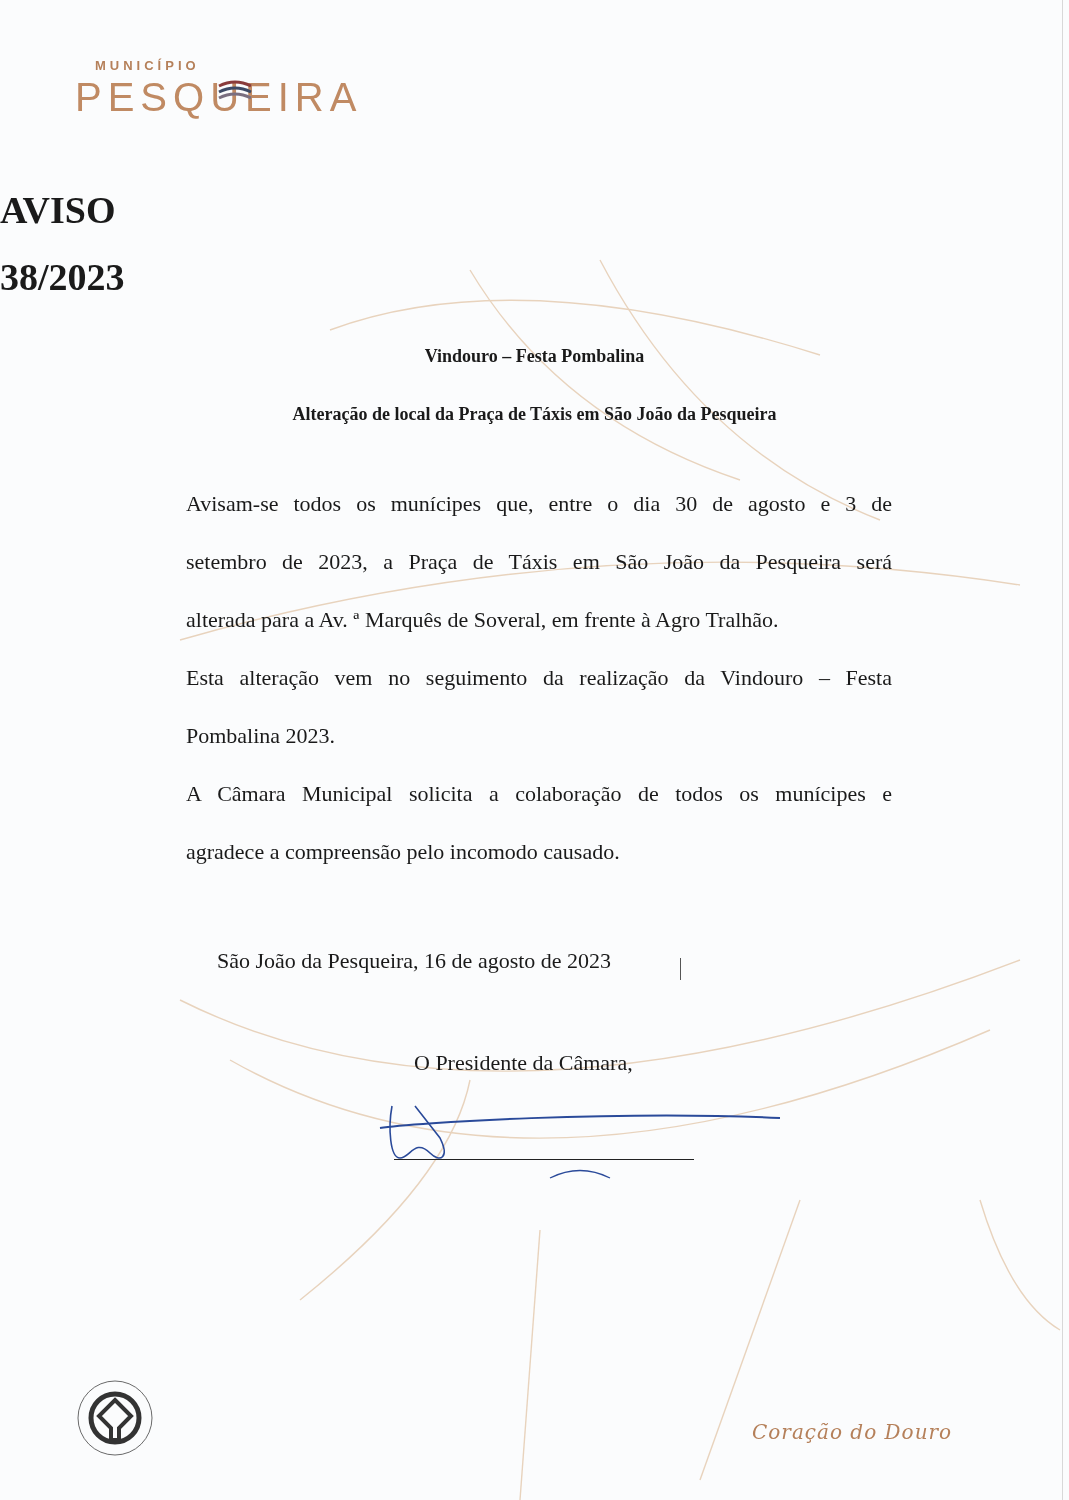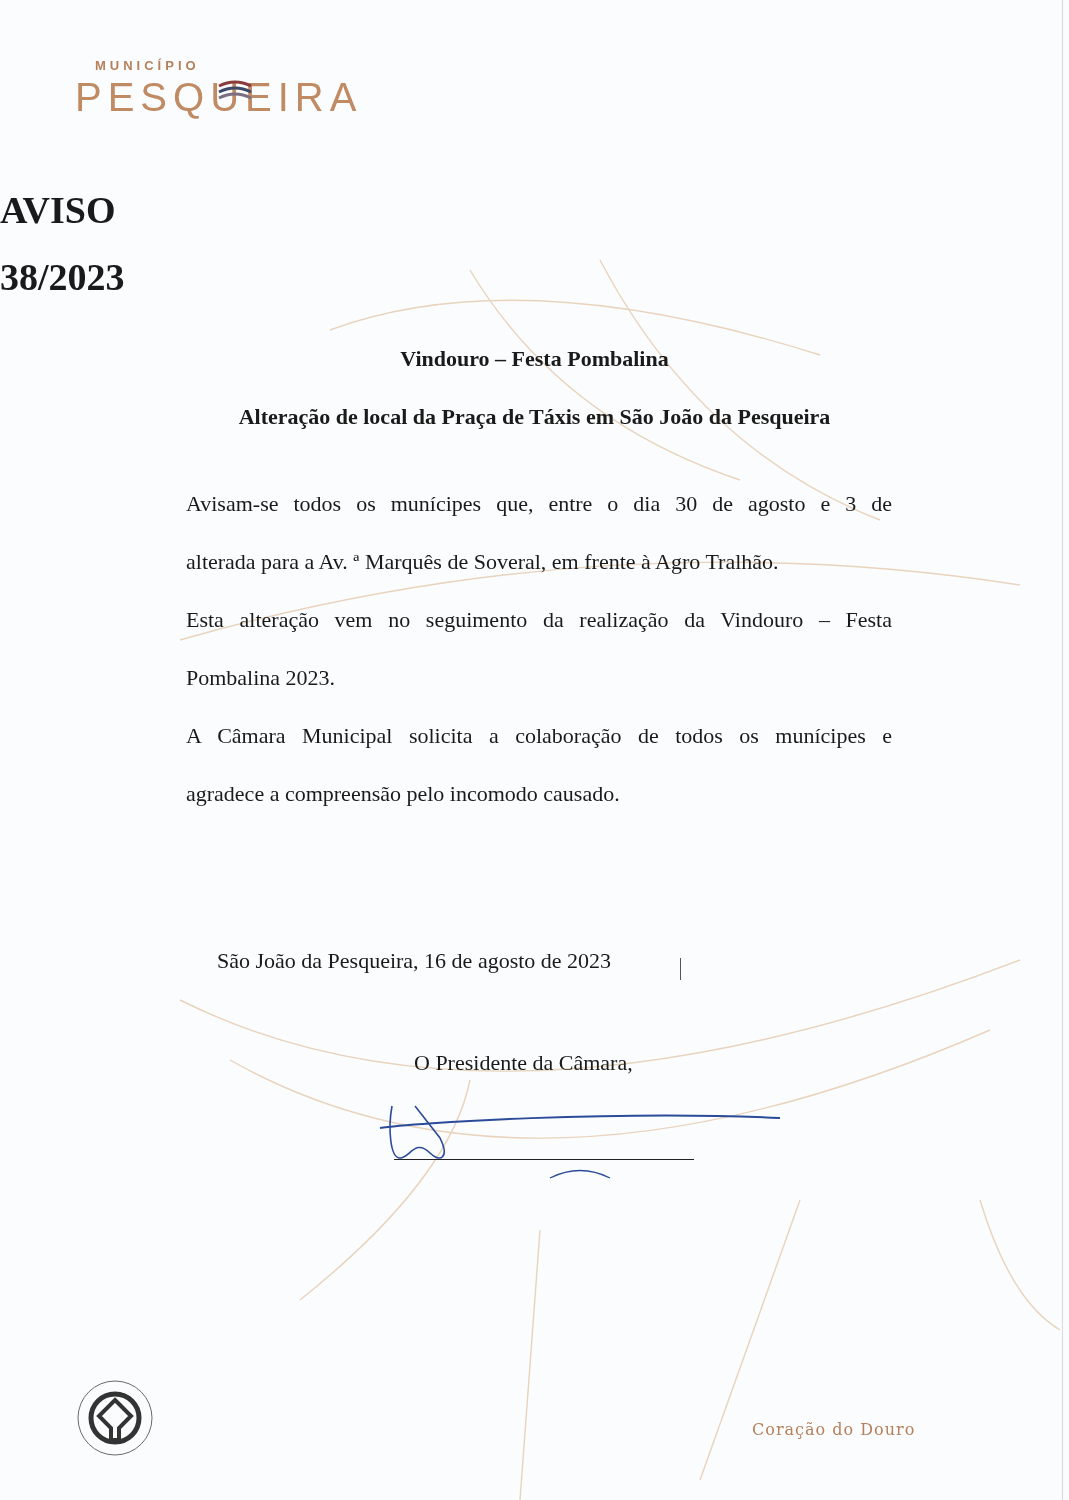--- a/index.html
+++ b/index.html
@@ -9,39 +9,39 @@
   .right-edge { position:absolute; right:6px; top:0; width:1px; height:1500px; background:#d8d8d8; }
 
   .logo { position:absolute; left:75px; top:58px; }
   .logo-top { font-family:"Liberation Sans", sans-serif; font-weight:bold; font-size:13px; letter-spacing:4px; color:#b5805a;padding-left:20px; }
   .logo-main { font-family:"Liberation Sans", sans-serif; font-size:40px; letter-spacing:6px; color:#c08a63; margin-top:2px; line-height:44px; }
   .logo-mark { position:absolute; left:140px; top:14px; }
 
   .title { position:absolute; left:0; width:1069px; text-align:left; font-weight:bold; font-size:38px; }
   .title.t1 { top:188px; }
   .title.t2 { top:255px; }
-  .subtitle { position:absolute; left:0; width:1069px; text-align:center; font-weight:bold; font-size:22px; }
+  .subtitle { position:absolute; left:0; width:1069px; text-align:center; font-weight:bold; font-size:18px; }
   .subtitle.s1 { top:346px; }
   .subtitle.s2 { top:404px; }
 
   .body-text { position:absolute; left:186px; width:706px; font-size:22px; line-height:58px; top:475px; text-align:justify; }
   .body-text p { margin:0; }
   .j { text-align:justify; text-align-last:justify; }
 
   .date-line { position:absolute; left:198px; top:948px; font-size:22px;margin-left:19px; }
   .cursor { position:absolute; left:680px; top:958px; width:1px; height:22px; background:#555; }
   .president { position:absolute; left:414px; top:1050px; font-size:22px; }
   .sign-line { position:absolute; left:394px; top:1159px; width:300px; height:1px; background:#222; }
   .sign-name { position:absolute; left:365px; top:1164px; font-size:22px; }
   .signature { position:absolute; left:370px; top:1098px; }
 
   .footer-seal { position:absolute; left:75px; top:1378px; }
   .footer-text { position:absolute; left:172px; top:1410px; font-family:"Liberation Sans", sans-serif; font-size:8.5px; color:#555; line-height:16px; }
   .footer-text b { color:#333; }
-  .tagline { position:absolute; left:752px; top:1420px; font-family:"DejaVu Serif", serif; font-size:16px; color:#b5805a; letter-spacing:1px; }
+  .tagline { position:absolute; left:752px; top:1420px; font-family:"DejaVu Serif", serif; font-style:italic; font-size:20px; color:#b5805a; letter-spacing:1px; }
 </style>
 </head>
 <body>
 
 <div class="page">
 
   <svg class="watermark" viewBox="0 0 1069 1500">
     <g fill="none" stroke="#e8d3bd" stroke-width="1.4">
       <path d="M330 330 Q520 260 820 355"></path>
       <path d="M470 270 Q560 420 740 480"></path>
@@ -67,20 +67,21 @@
     </svg>
   </div>
 
   <div class="title t1">AVISO</div>
   <div class="title t2">38/2023</div>
   <div class="subtitle s1">Vindouro – Festa Pombalina</div>
   <div class="subtitle s2">Alteração de local da Praça de Táxis em São João da Pesqueira</div>
 
   <div class="body-text">
     <p class="j">Avisam-se todos os munícipes que, entre o dia 30 de agosto e 3 de</p>
+    <p class="j">setembro de 2023, a Praça de Táxis em São João da Pesqueira será</p>
     <p>alterada para a Av. ª Marquês de Soveral, em frente à Agro Tralhão.</p>
     <p class="j">Esta alteração vem no seguimento da realização da Vindouro – Festa</p>
     <p>Pombalina 2023.</p>
     <p class="j">A Câmara Municipal solicita a colaboração de todos os munícipes e</p>
     <p>agradece a compreensão pelo incomodo causado.</p>
   </div>
 
   <div class="date-line">São João da Pesqueira, 16 de agosto de 2023</div>
   <div class="cursor"></div>
   <div class="president">O Presidente da Câmara,</div>

